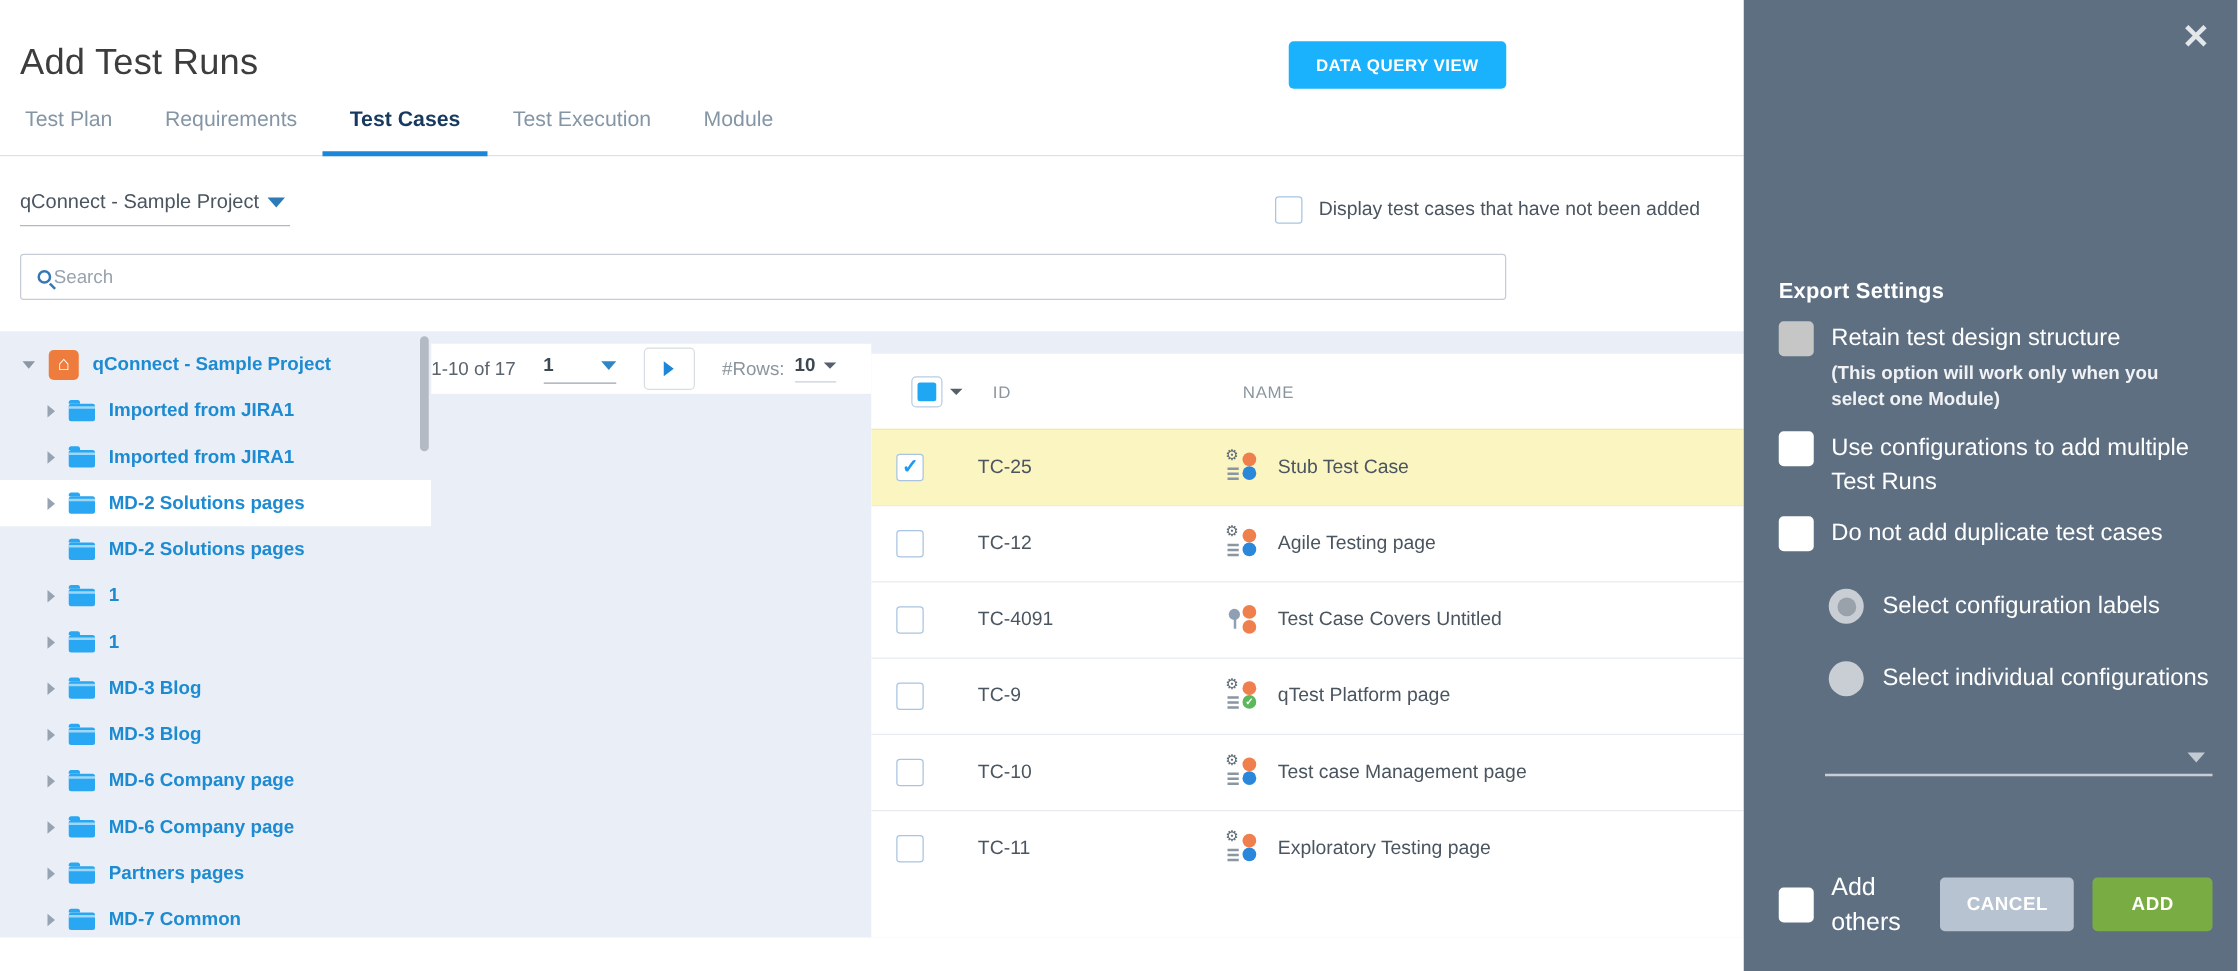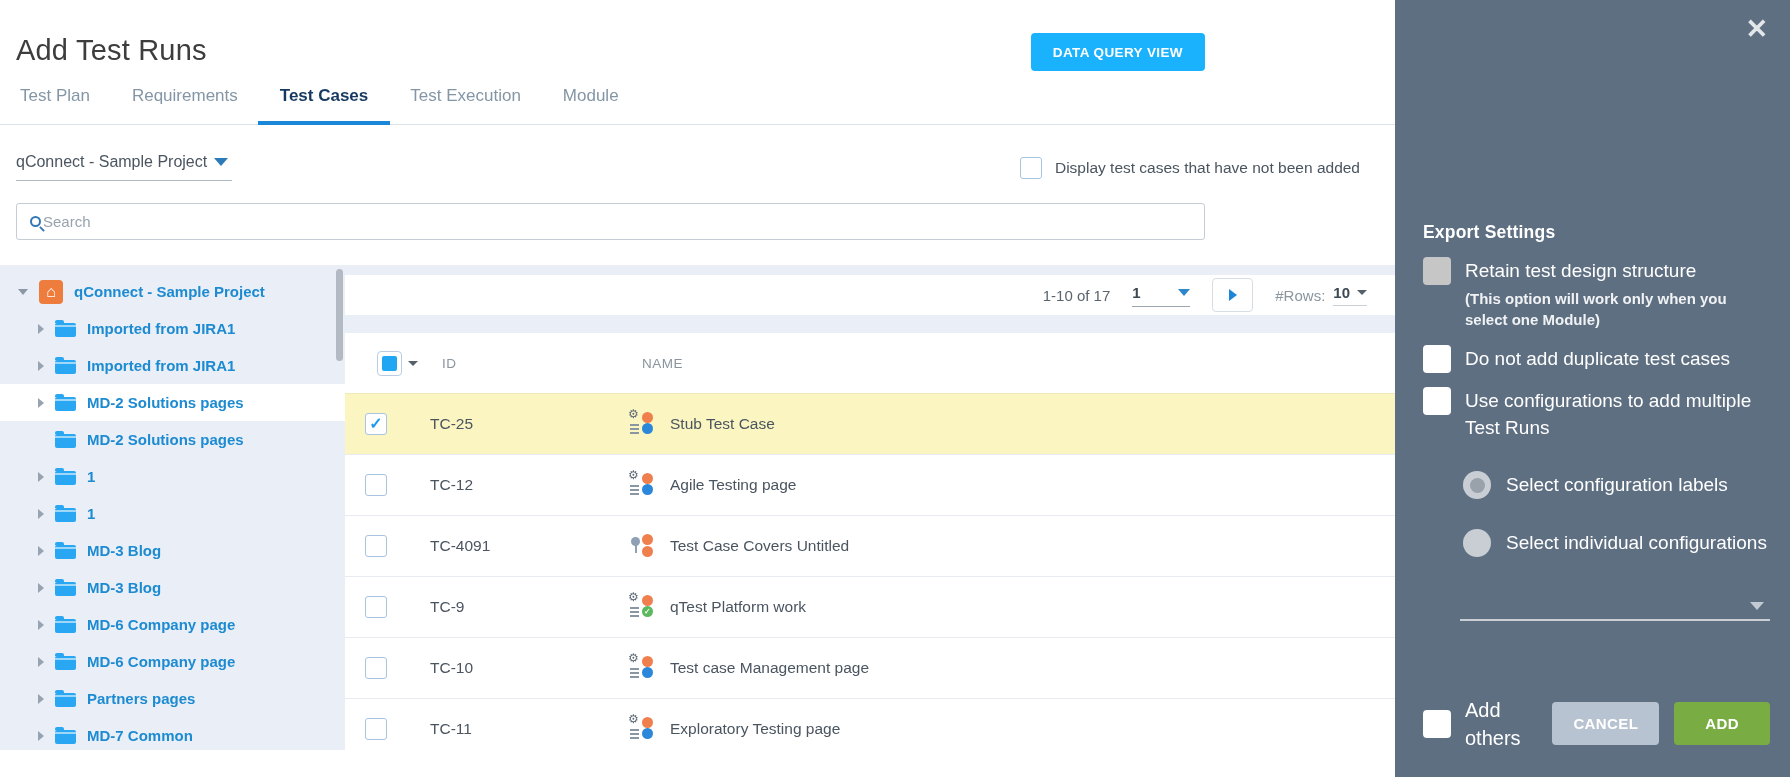--- a/index.html
+++ b/index.html
@@ -47,21 +47,21 @@
   .tree-row[data-selected="true"] { background:#fff; }
   .tri-down-gray { width:0; height:0; border-left:5px solid transparent; border-right:5px solid transparent; border-top:6px solid #8b97a4; flex:none; }
   .tri-right-gray { width:0; height:0; border-top:5px solid transparent; border-bottom:5px solid transparent; border-left:6px solid #97a3b0; flex:none; }
   .tree-row[data-caret="false"] .tri-right-gray { visibility:hidden; }
   .home-ic { width:24px; height:24px; background:#ee7c3c; border-radius:4px; color:#fff; display:flex; align-items:center; justify-content:center;
              font-size:16px; font-weight:bold; flex:none; }
   .folder { width:21px; height:14px; background:#2aa7f2; border-radius:2px; position:relative; flex:none; margin-top:2px; }
   .folder::before { content:""; position:absolute; top:-3px; left:0; width:9px; height:3px; background:#2aa7f2; border-radius:2px 2px 0 0; }
   .folder::after { content:""; position:absolute; top:2.5px; left:0; right:0; height:1.5px; background:rgba(255,255,255,.55); }
 
-  .content { flex:1; display:flex; flex-direction:column; }
+  .content { flex:1; display:flex; flex-direction:row; }
   .pagination { margin-top:10px; height:40px; background:#fff; display:flex; align-items:center; justify-content:flex-end; gap:22px; padding-right:28px; }
   .pg-range { font-size:15px; color:#5a646e; }
   .pg-page { width:58px; display:flex; justify-content:space-between; align-items:center; border-bottom:1px solid #9aa5b0; padding-bottom:5px; cursor:pointer; }
   .pg-page .num { font-size:15px; font-weight:bold; color:#3c4852; }
   .tri-down-blue { width:0; height:0; border-left:6px solid transparent; border-right:6px solid transparent; border-top:7px solid #2e86c8; }
   .pg-next { width:41px; height:34px; border:1px solid #d7dde3; border-radius:4px; background:#fff; display:flex; align-items:center; justify-content:center; cursor:pointer; }
   .tri-right-blue { width:0; height:0; border-top:6px solid transparent; border-bottom:6px solid transparent; border-left:8px solid #1d86d8; }
   .pg-rows { display:flex; align-items:center; gap:8px; }
   .pg-rows .rl { font-size:15px; color:#8a959e; }
   .pg-rows .rv { display:flex; align-items:center; gap:7px; border-bottom:1px solid #c8d0d8; padding-bottom:4px; cursor:pointer; }
@@ -356,21 +356,21 @@
               </div>
               <div class="cell-id">TC-9</div>
               <div class="cell-name">
                 <span class="tc-icon" data-variant="tc-approved">
                   <span class="gear">⚙</span>
                   <span class="lines"></span>
 
                   <span class="dot-a"></span>
                   <span class="dot-b"></span>
                 </span>
-                <span>qTest Platform work</span>
+                <span>qTest Platform page</span>
               </div>
             </div>
 
             <div class="trow">
               <div class="cell-check">
                 <div class="cb" data-checked="false"></div>
               </div>
               <div class="cell-id">TC-10</div>
               <div class="cell-name">
                 <span class="tc-icon" data-variant="tc-default">
@@ -416,26 +416,26 @@
     <div class="opt-row">
       <div class="p-cb disabled"></div>
       <div>
         <div class="opt-text">Retain test design structure</div>
         <div class="opt-note">(This option will work only when you select one Module)</div>
       </div>
     </div>
 
     <div class="opt-row">
       <div class="p-cb"></div>
-      <div class="opt-text">Do not add duplicate test cases</div>
+      <div class="opt-text">Use configurations to add multiple Test Runs</div>
     </div>
 
     <div class="opt-row">
       <div class="p-cb"></div>
-      <div class="opt-text">Use configurations to add multiple Test Runs</div>
+      <div class="opt-text">Do not add duplicate test cases</div>
     </div>
 
     <div class="radio-row">
       <div class="p-radio" data-checked="true"></div>
       <div class="opt-text">Select configuration labels</div>
     </div>
 
     <div class="radio-row">
       <div class="p-radio"></div>
       <div class="opt-text">Select individual configurations</div>

